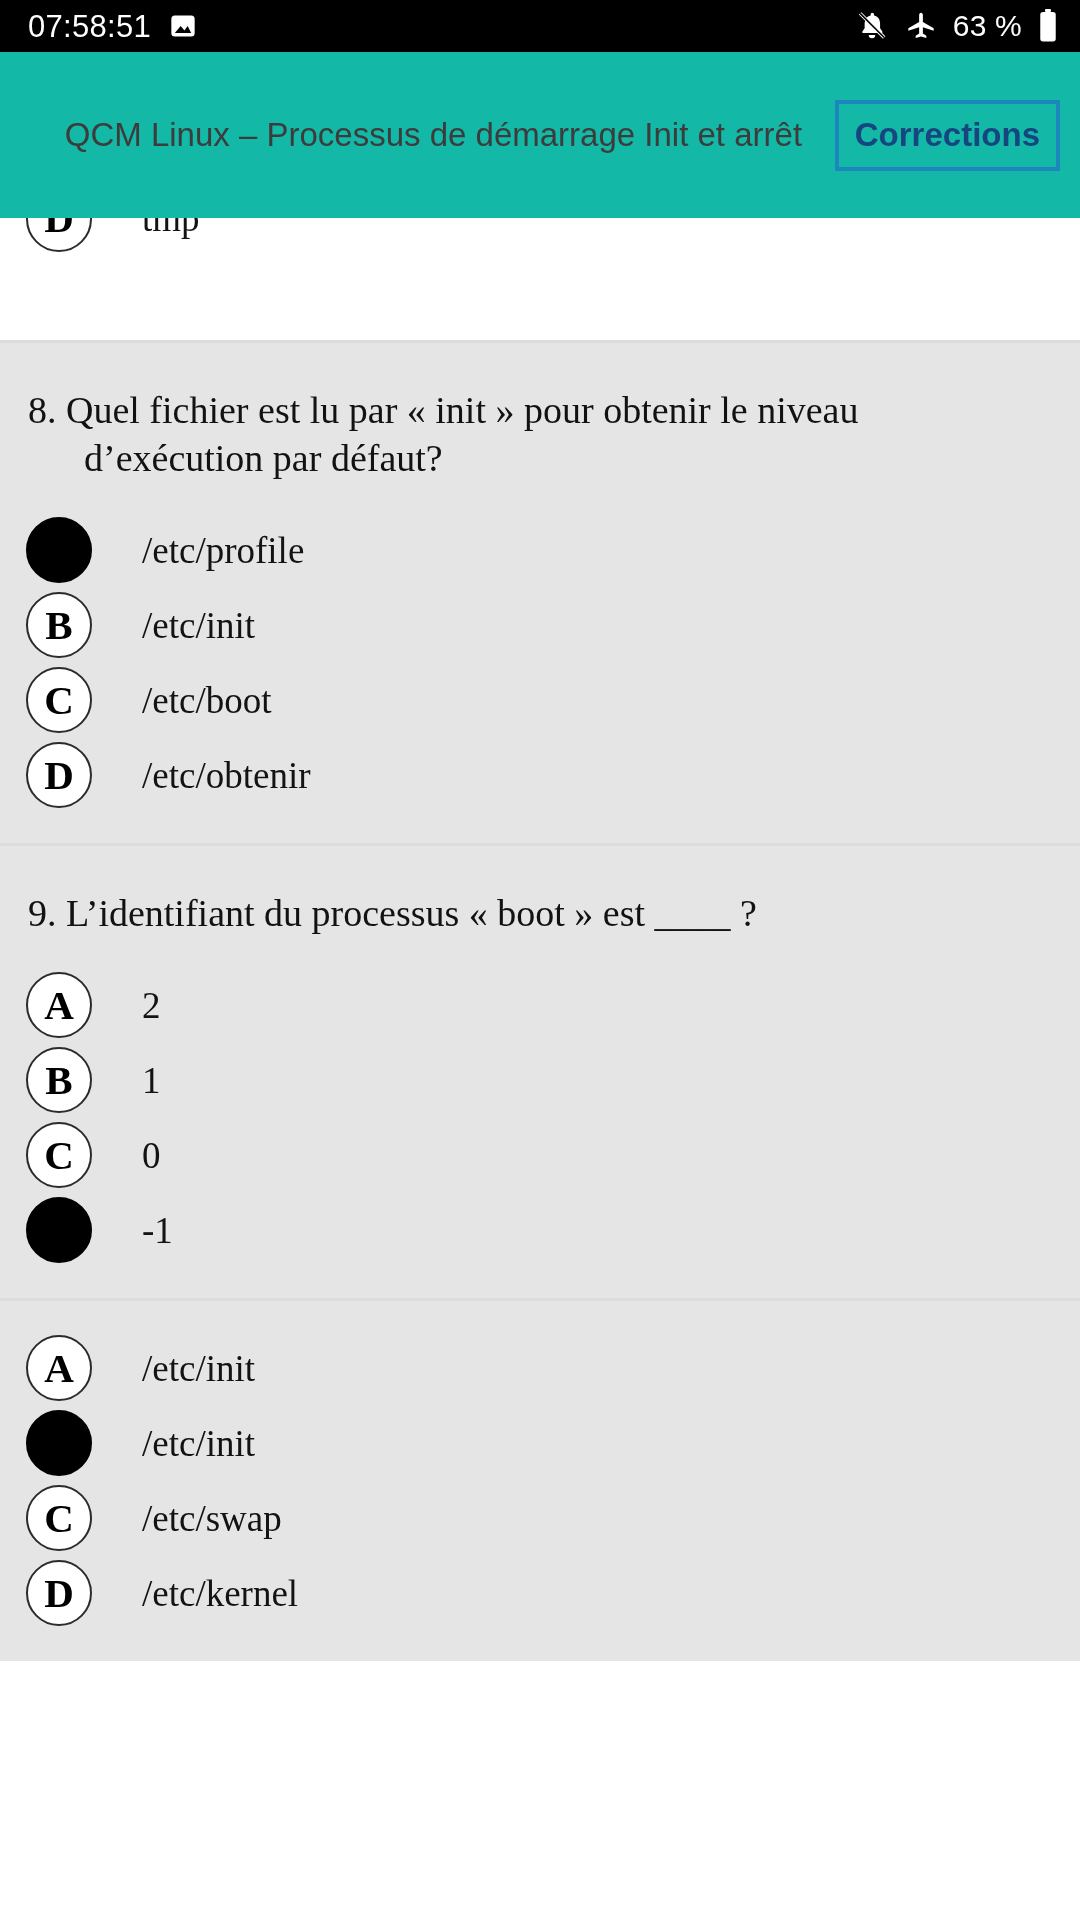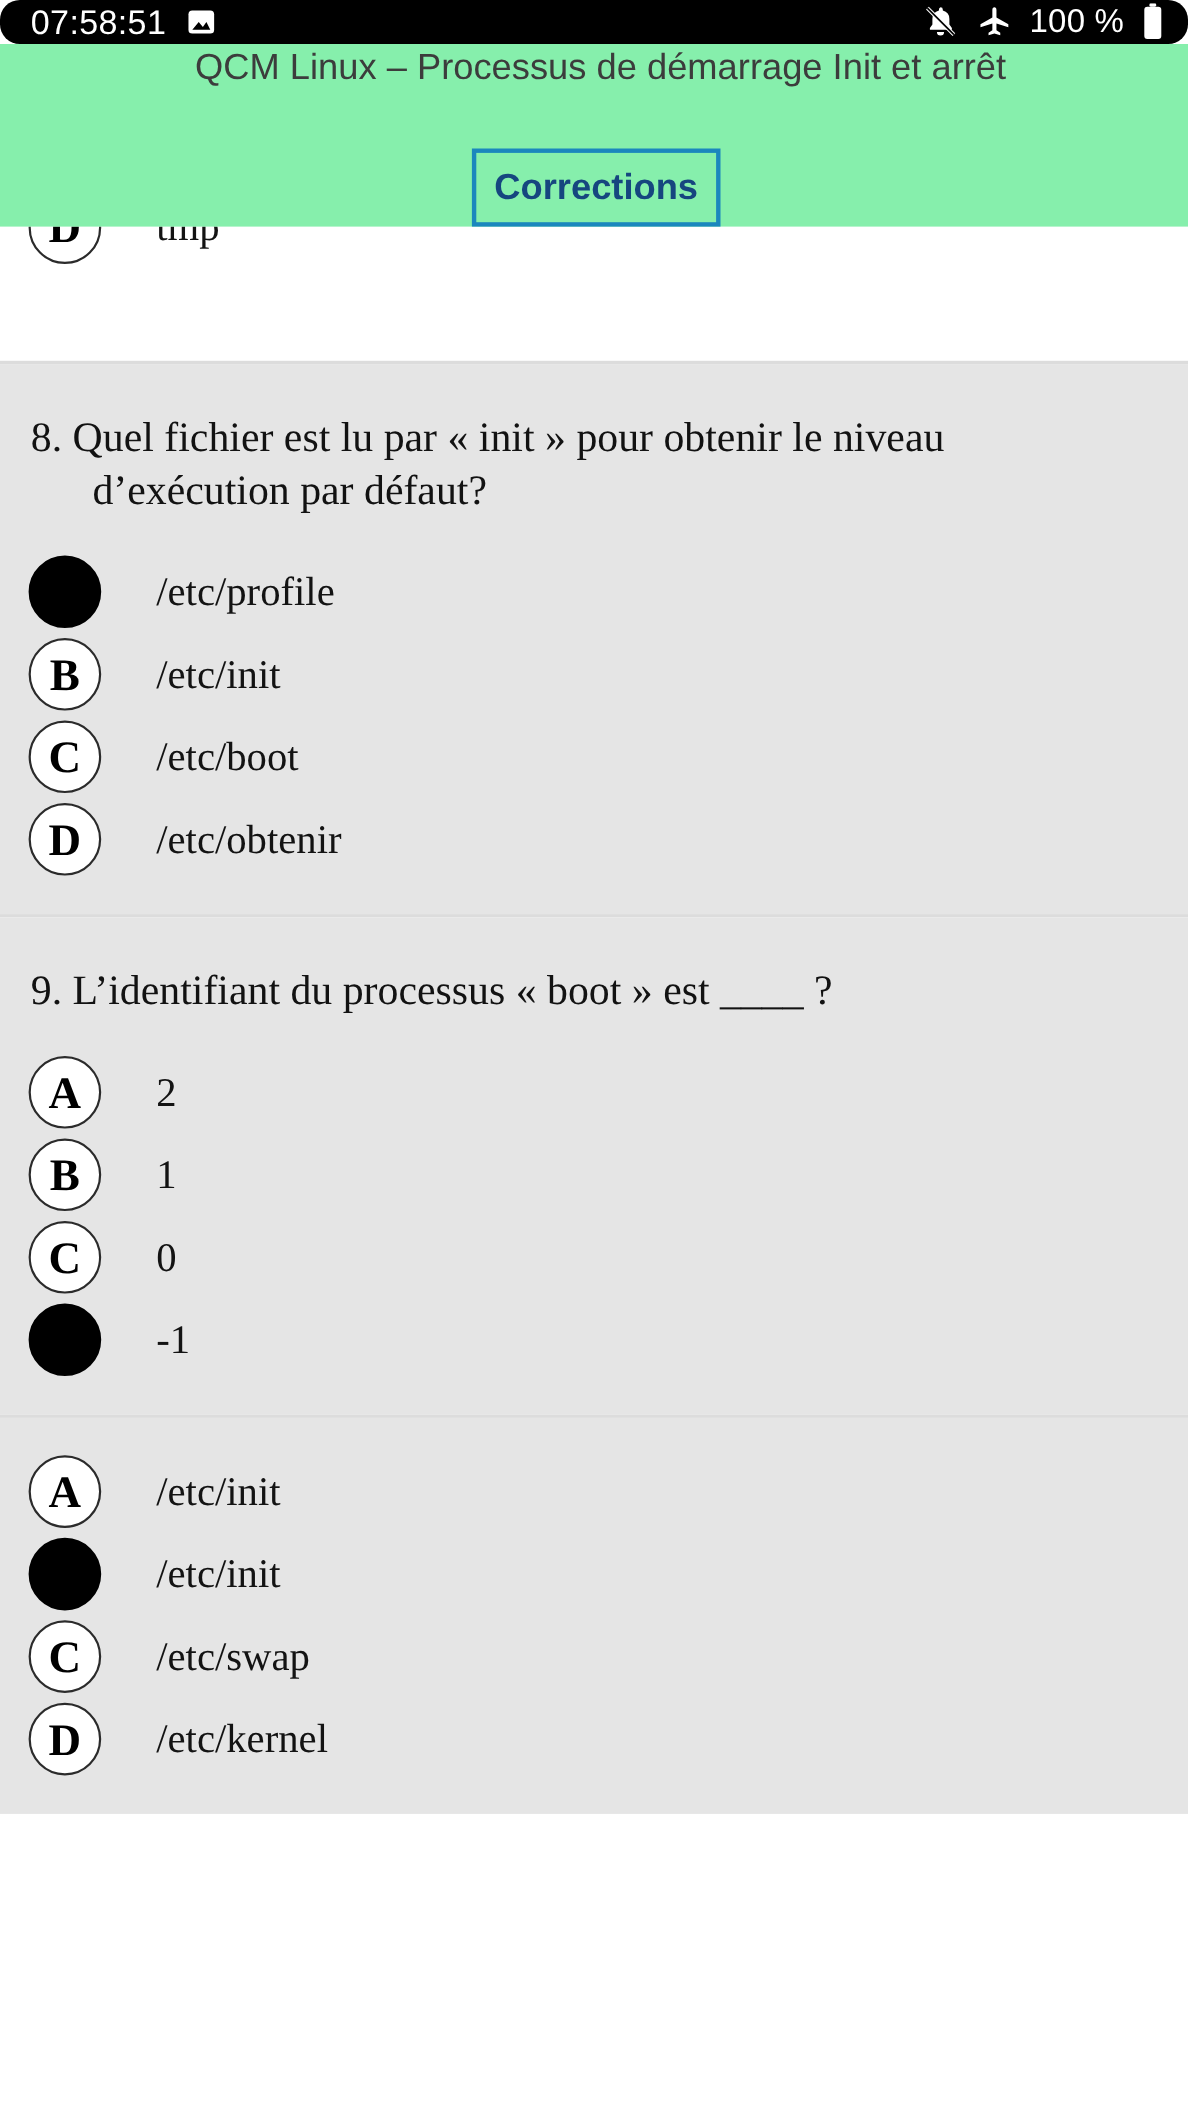--- a/index.html
+++ b/index.html
@@ -11,28 +11,27 @@
     background: #ffffff;
   }
 
   body {
     font-family: "Liberation Sans", sans-serif;
     -webkit-font-smoothing: antialiased;
   }
 
   
   .status-bar {
-    height: 40px;
+    height: 52px;
     background: #000000;
     color: #ffffff;
     display: flex;
     align-items: center;
     justify-content: space-between;
     padding: 0 22px 0 28px;
-    border-radius: 18px;
   }
   .status-left {
     display: flex;
     align-items: center;
     gap: 18px;
   }
   .status-clock {
     font-size: 31px;
     font-family: "Liberation Sans", sans-serif;
     letter-spacing: 0.3px;
@@ -46,27 +45,26 @@
   .status-battery-text {
     font-size: 30px;
     line-height: 1;
     letter-spacing: 0.2px;
   }
   .sb-icon { display: block; }
 
   
   .app-header {
     height: 166px;
-    background: #86efac;
+    background: #14b8a6;
     display: flex;
     align-items: center;
     padding: 0 20px 0 24px;
     position: relative;
     z-index: 5;
-    flex-direction: column;
   }
   .app-title {
     flex: 1;
     text-align: center;
     font-size: 33px;
     line-height: 1.27;
     color: #3c3c3c;
     font-family: "Liberation Sans", sans-serif;
     padding: 0 6px 0 14px;
   }
@@ -196,21 +194,21 @@
         <path d="M9.7 18.4h4.6a2.3 2.3 0 0 1-4.6 0z" fill="#ffffff"></path>
         <line x1="3.6" y1="3.1" x2="20.6" y2="20.1" stroke="#ffffff" stroke-width="2.4"></line>
         <line x1="3.6" y1="3.1" x2="20.6" y2="20.1" stroke="#000000" stroke-width="1.1"></line>
       </svg>
     </span>
     <span>
       <svg class="sb-icon" width="32" height="32" viewBox="0 0 24 24" aria-hidden="true">
         <path d="M12 2c.85 0 1.4.8 1.4 1.75V9l8.1 4.6v1.9L13.4 13v4.7l2.6 1.7v1.6L12 19.9l-4 1.1v-1.6l2.6-1.7V13l-8.1 2.5v-1.9L10.6 9V3.75C10.6 2.8 11.15 2 12 2z" fill="#ffffff"></path>
       </svg>
     </span>
-    <span class="status-battery-text">100 %</span>
+    <span class="status-battery-text">63 %</span>
     <span>
       <svg class="sb-icon" width="20" height="34" viewBox="0 0 12 22" aria-hidden="true">
         <rect x="4" y="0" width="4" height="2" rx="0.8" fill="#ffffff"></rect>
         <rect x="1" y="2" width="10" height="19" rx="1.8" fill="#ffffff"></rect>
       </svg>
     </span>
   </div>
 </div>
 
 <div class="app-header">

